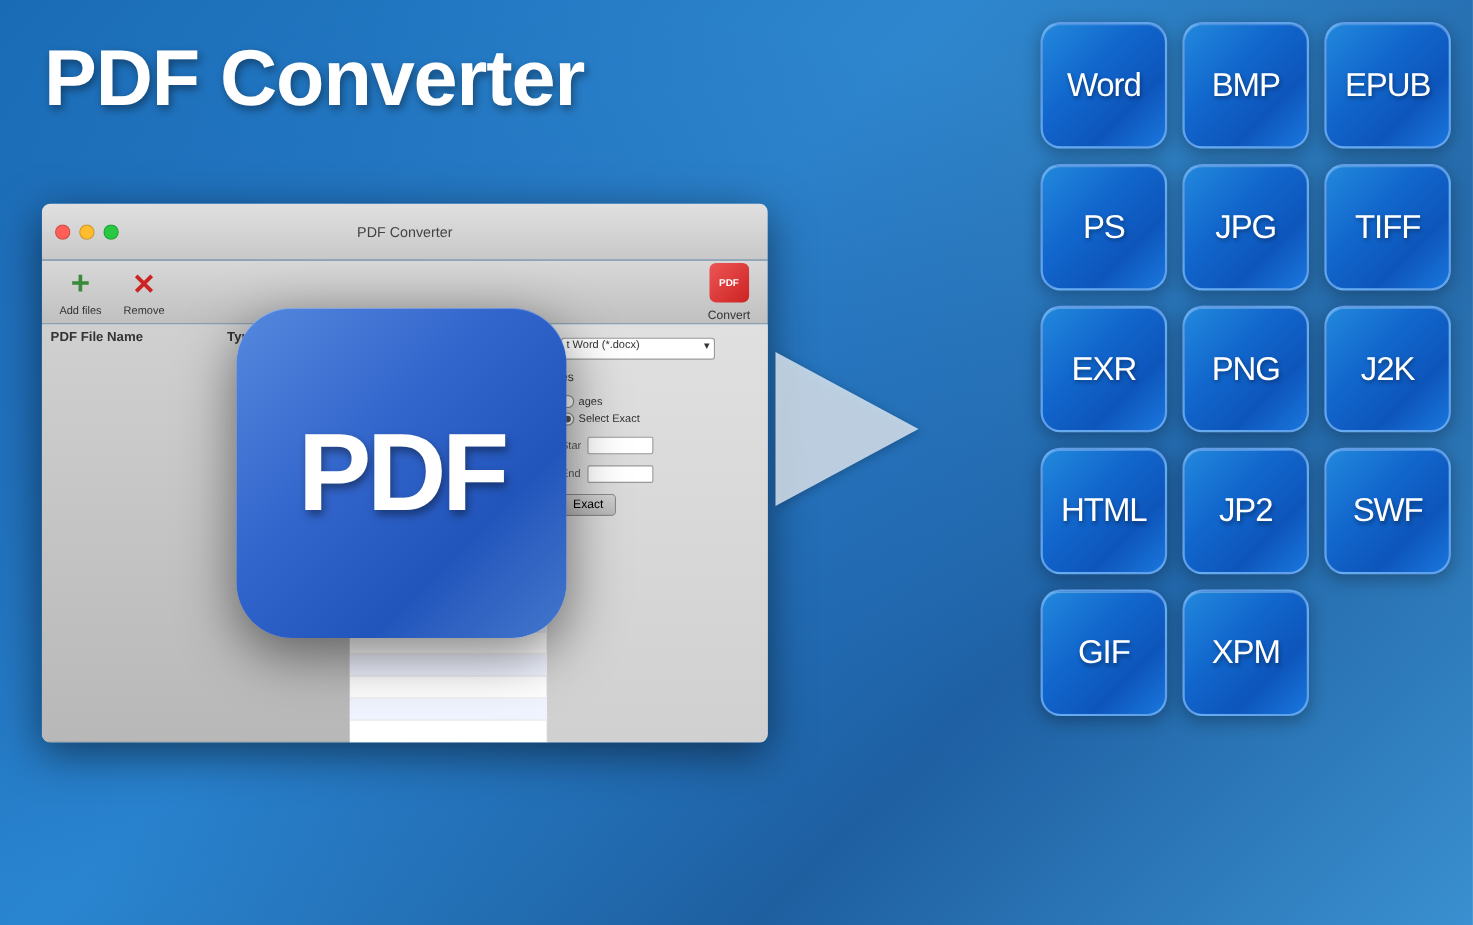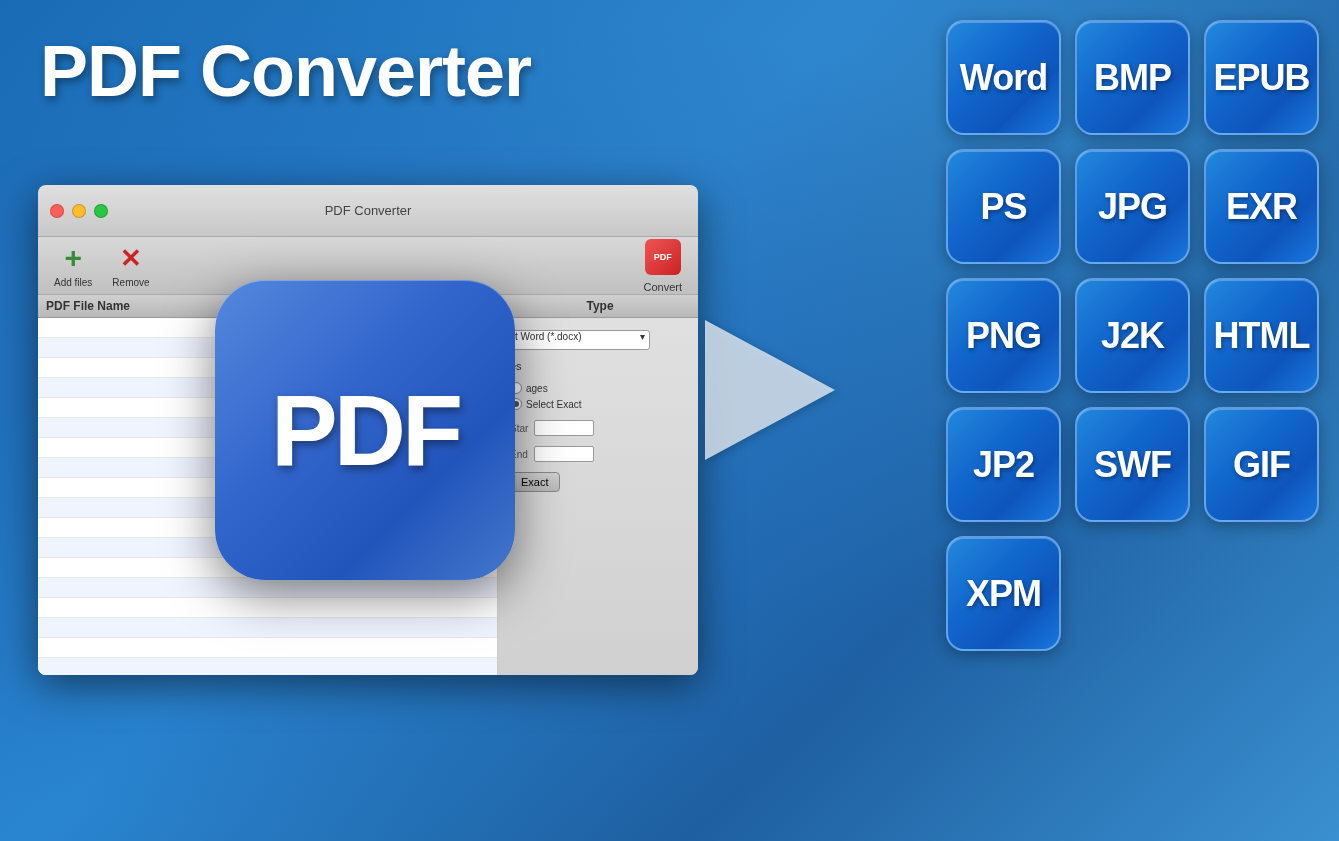--- a/index.html
+++ b/index.html
@@ -123,21 +123,20 @@
     .convert-label {
       font-size: 11px;
       color: #333;
       margin-top: 2px;
     }
 
     .mac-content {
       background: linear-gradient(to bottom, #e8e8e8, #d8d8d8);
       height: calc(100% - 110px);
       display: flex;
-      flex-direction: column;
     }
 
     .mac-table-header {
       display: flex;
       background: linear-gradient(to bottom, #d0d0d0, #b8b8b8);
       border-bottom: 1px solid #999;
       padding: 4px 8px;
     }
 
     .mac-table-col {
@@ -313,22 +312,22 @@
       border-radius: 18px;
       display: flex;
       align-items: center;
       justify-content: center;
       cursor: pointer;
       box-shadow: 0 4px 15px rgba(0,0,0,0.3), inset 0 1px 0 rgba(255,255,255,0.25);
       transition: transform 0.1s;
     }
 
     .format-btn-label {
-      font-size: 36px;
-      font-weight: 700;
+      font-size: 30px;
+      font-weight: 400;
       color: white;
       text-shadow: 1px 2px 4px rgba(0,0,0,0.4);
       letter-spacing: -1px;
     }
 
     
     .plus-icon {
       width: 30px;
       height: 30px;
       position: relative;
@@ -473,20 +472,23 @@
     <div class="format-btn">
       <span class="format-btn-label">EPUB</span>
     </div>
     <div class="format-btn">
       <span class="format-btn-label">PS</span>
     </div>
     <div class="format-btn">
       <span class="format-btn-label">JPG</span>
     </div>
     <div class="format-btn">
+      <span class="format-btn-label">TIFF</span>
+    </div>
+    <div class="format-btn">
       <span class="format-btn-label">EXR</span>
     </div>
     <div class="format-btn">
       <span class="format-btn-label">PNG</span>
     </div>
     <div class="format-btn">
       <span class="format-btn-label">J2K</span>
     </div>
     <div class="format-btn">
       <span class="format-btn-label">HTML</span>

